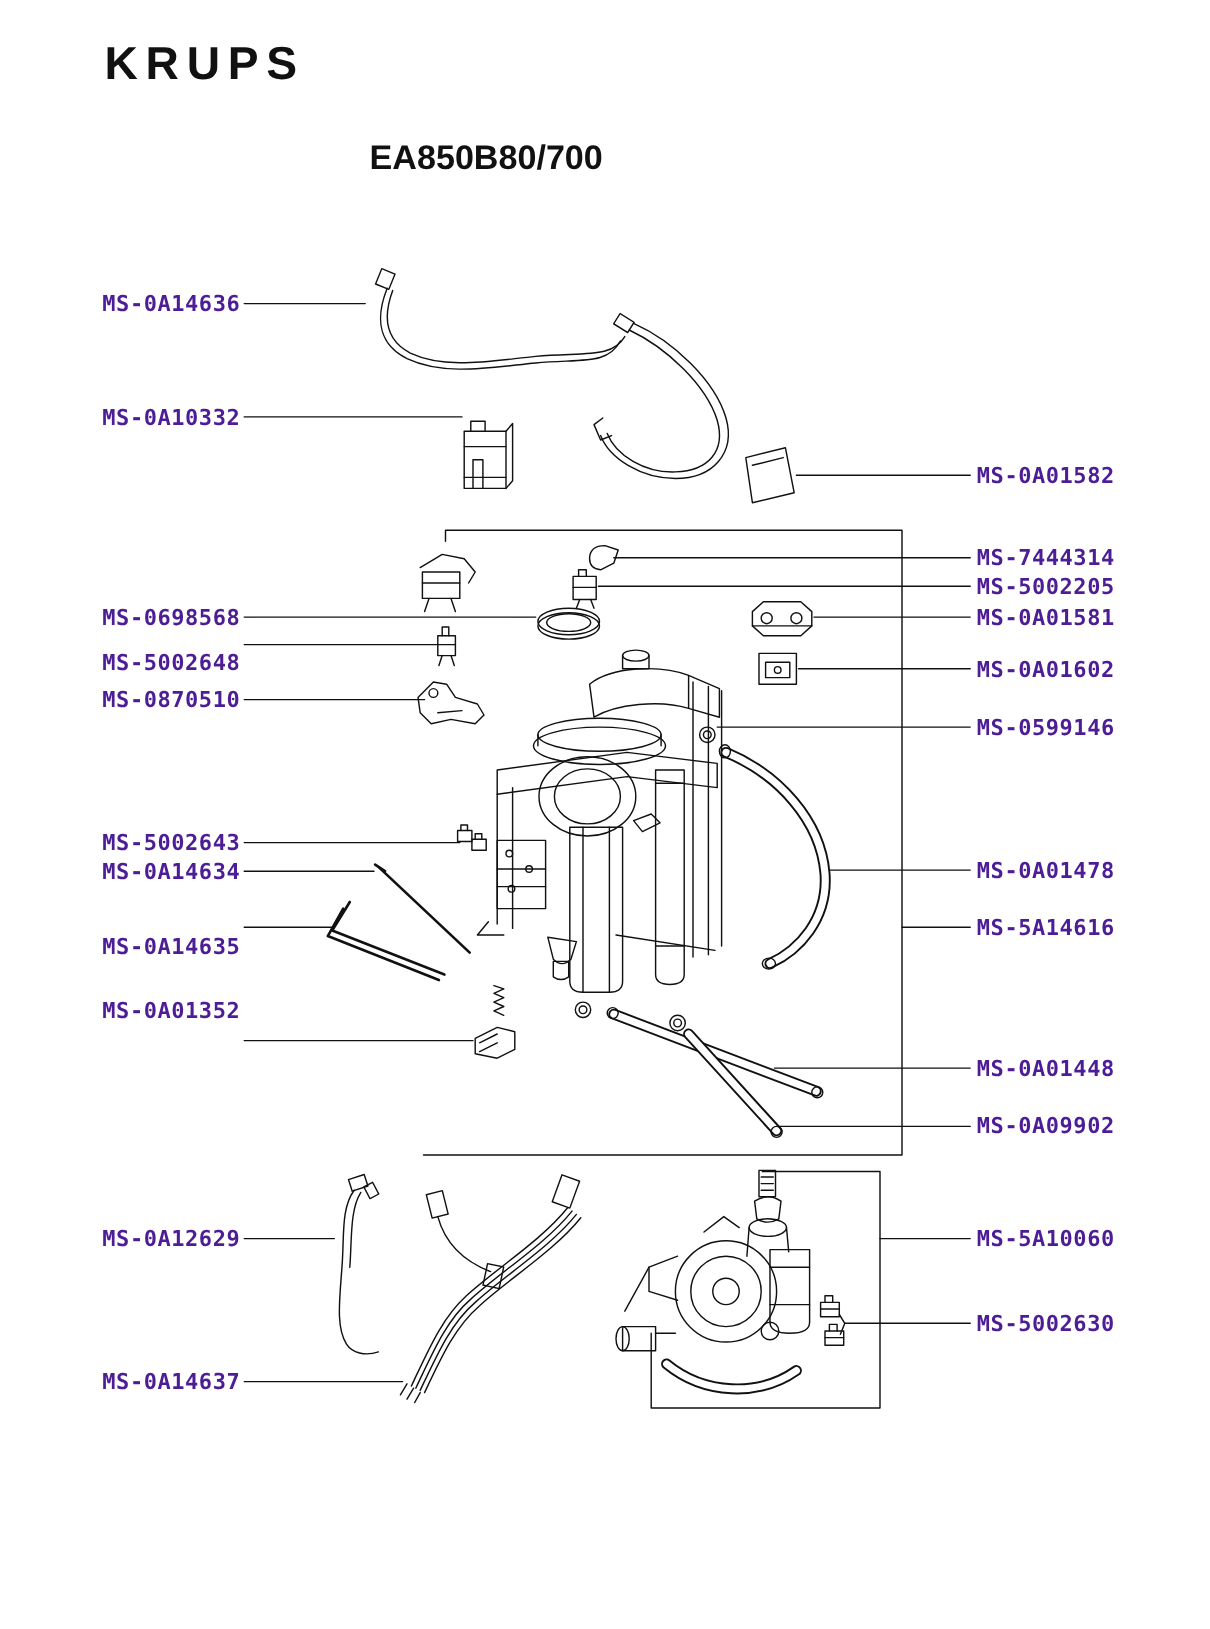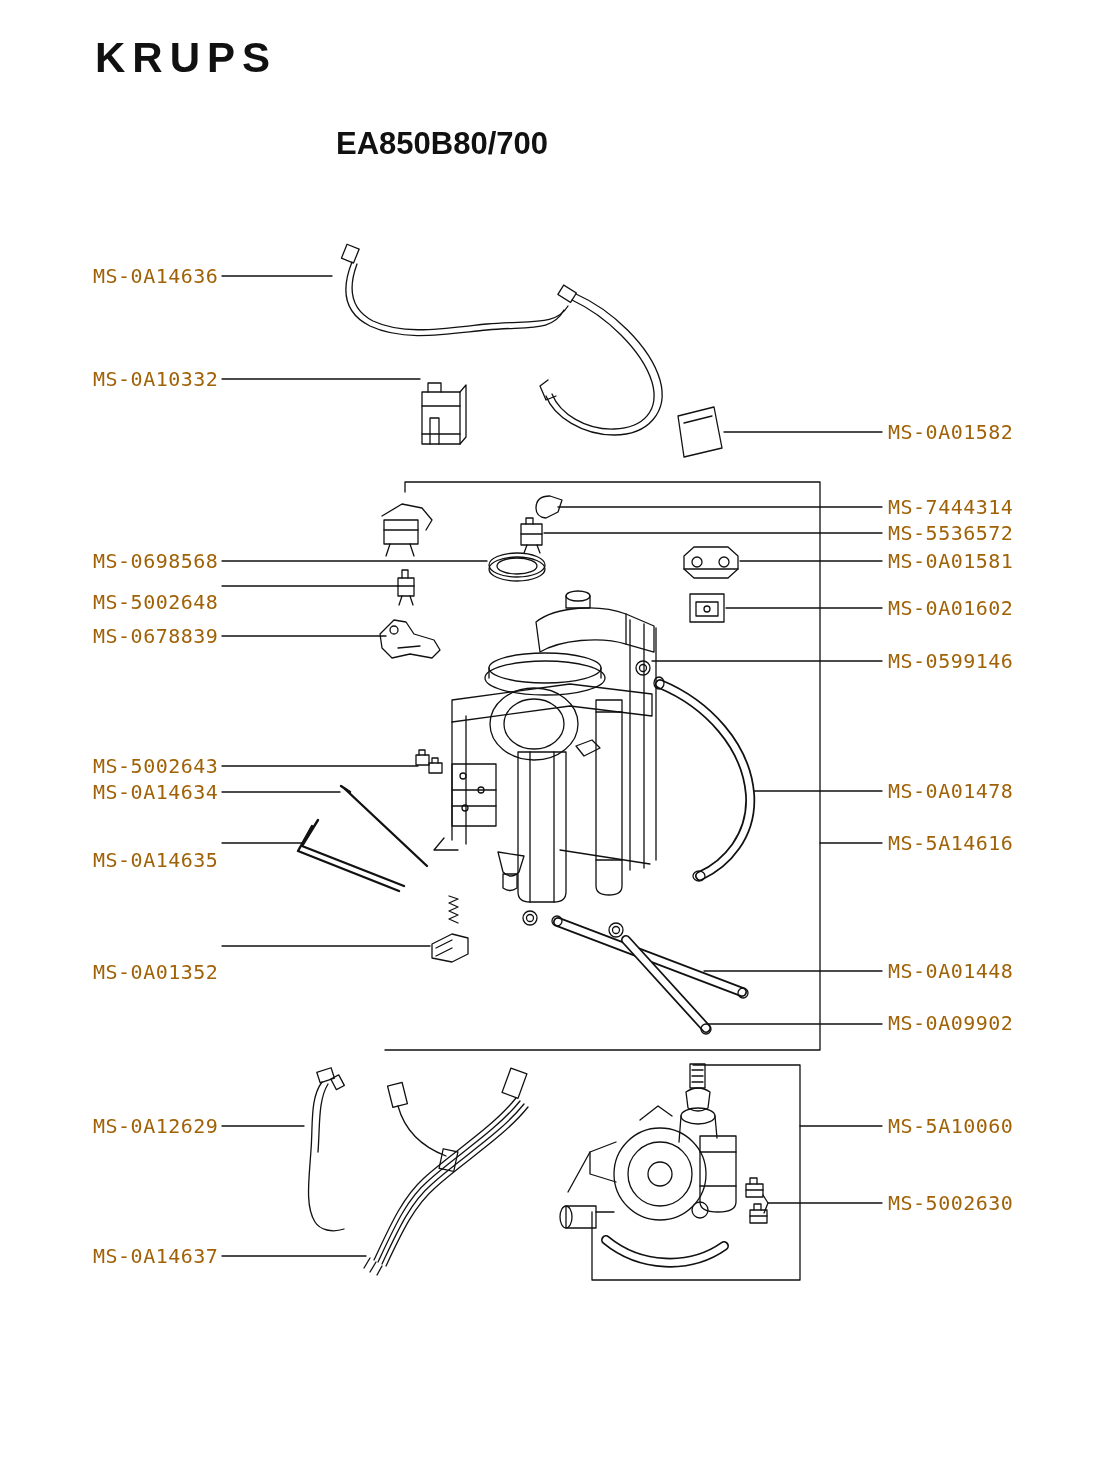--- a/index.html
+++ b/index.html
@@ -11,22 +11,22 @@
     position:absolute;left:95px;top:34px;
     font-family:"Liberation Sans","DejaVu Sans",sans-serif;
     font-weight:bold;font-size:42px;letter-spacing:7px;color:#111;
   }
   .title{
     position:absolute;left:336px;top:126px;
     font-family:"Liberation Sans","DejaVu Sans",sans-serif;
     font-weight:bold;font-size:31px;color:#111;
   }
   .plabel{
-    position:absolute;font-weight:normal;font-size:20px;line-height:20px;
-    color:#a16207;white-space:nowrap;letter-spacing:0.5px;
+    position:absolute;font-weight:bold;font-size:20px;line-height:20px;
+    color:#4c1d95;white-space:nowrap;letter-spacing:0.5px;
   }
   .plabel.left{left:93px;}
   .plabel.right{left:888px;}
   svg.art{position:absolute;left:0;top:0;}
   .tube-o{stroke:#111;stroke-width:10;fill:none;stroke-linecap:round;}
   .tube-i{stroke:#fff;stroke-width:6.5;fill:none;stroke-linecap:round;}
   .thick{stroke-width:2.4;}
 </style>
 </head>
 <body>
@@ -268,31 +268,31 @@
       <rect x="750" y="1210" width="17" height="13"></rect>
       <path d="M754 1210 v-6 h7 v6 M750 1216 h17"></path>
       <path d="M768 1203 l-5 -8 M768 1203 l-4 10"></path>
     </g>
   </svg>
 
   <div class="plabel left" style="top:266px">MS-0A14636</div>
   <div class="plabel left" style="top:369px">MS-0A10332</div>
   <div class="plabel left" style="top:551px">MS-0698568</div>
   <div class="plabel left" style="top:592px">MS-5002648</div>
-  <div class="plabel left" style="top:626px">MS-0678839</div>
+  <div class="plabel left" style="top:626px">MS-0870510</div>
   <div class="plabel left" style="top:756px">MS-5002643</div>
   <div class="plabel left" style="top:782px">MS-0A14634</div>
   <div class="plabel left" style="top:850px">MS-0A14635</div>
-  <div class="plabel left" style="top:962px">MS-0A01352</div>
+  <div class="plabel left" style="top:908px">MS-0A01352</div>
   <div class="plabel left" style="top:1116px">MS-0A12629</div>
   <div class="plabel left" style="top:1246px">MS-0A14637</div>
 
   <div class="plabel right" style="top:422px">MS-0A01582</div>
   <div class="plabel right" style="top:497px">MS-7444314</div>
-  <div class="plabel right" style="top:523px">MS-5536572</div>
+  <div class="plabel right" style="top:523px">MS-5002205</div>
   <div class="plabel right" style="top:551px">MS-0A01581</div>
   <div class="plabel right" style="top:598px">MS-0A01602</div>
   <div class="plabel right" style="top:651px">MS-0599146</div>
   <div class="plabel right" style="top:781px">MS-0A01478</div>
   <div class="plabel right" style="top:833px">MS-5A14616</div>
   <div class="plabel right" style="top:961px">MS-0A01448</div>
   <div class="plabel right" style="top:1013px">MS-0A09902</div>
   <div class="plabel right" style="top:1116px">MS-5A10060</div>
   <div class="plabel right" style="top:1193px">MS-5002630</div>
 

